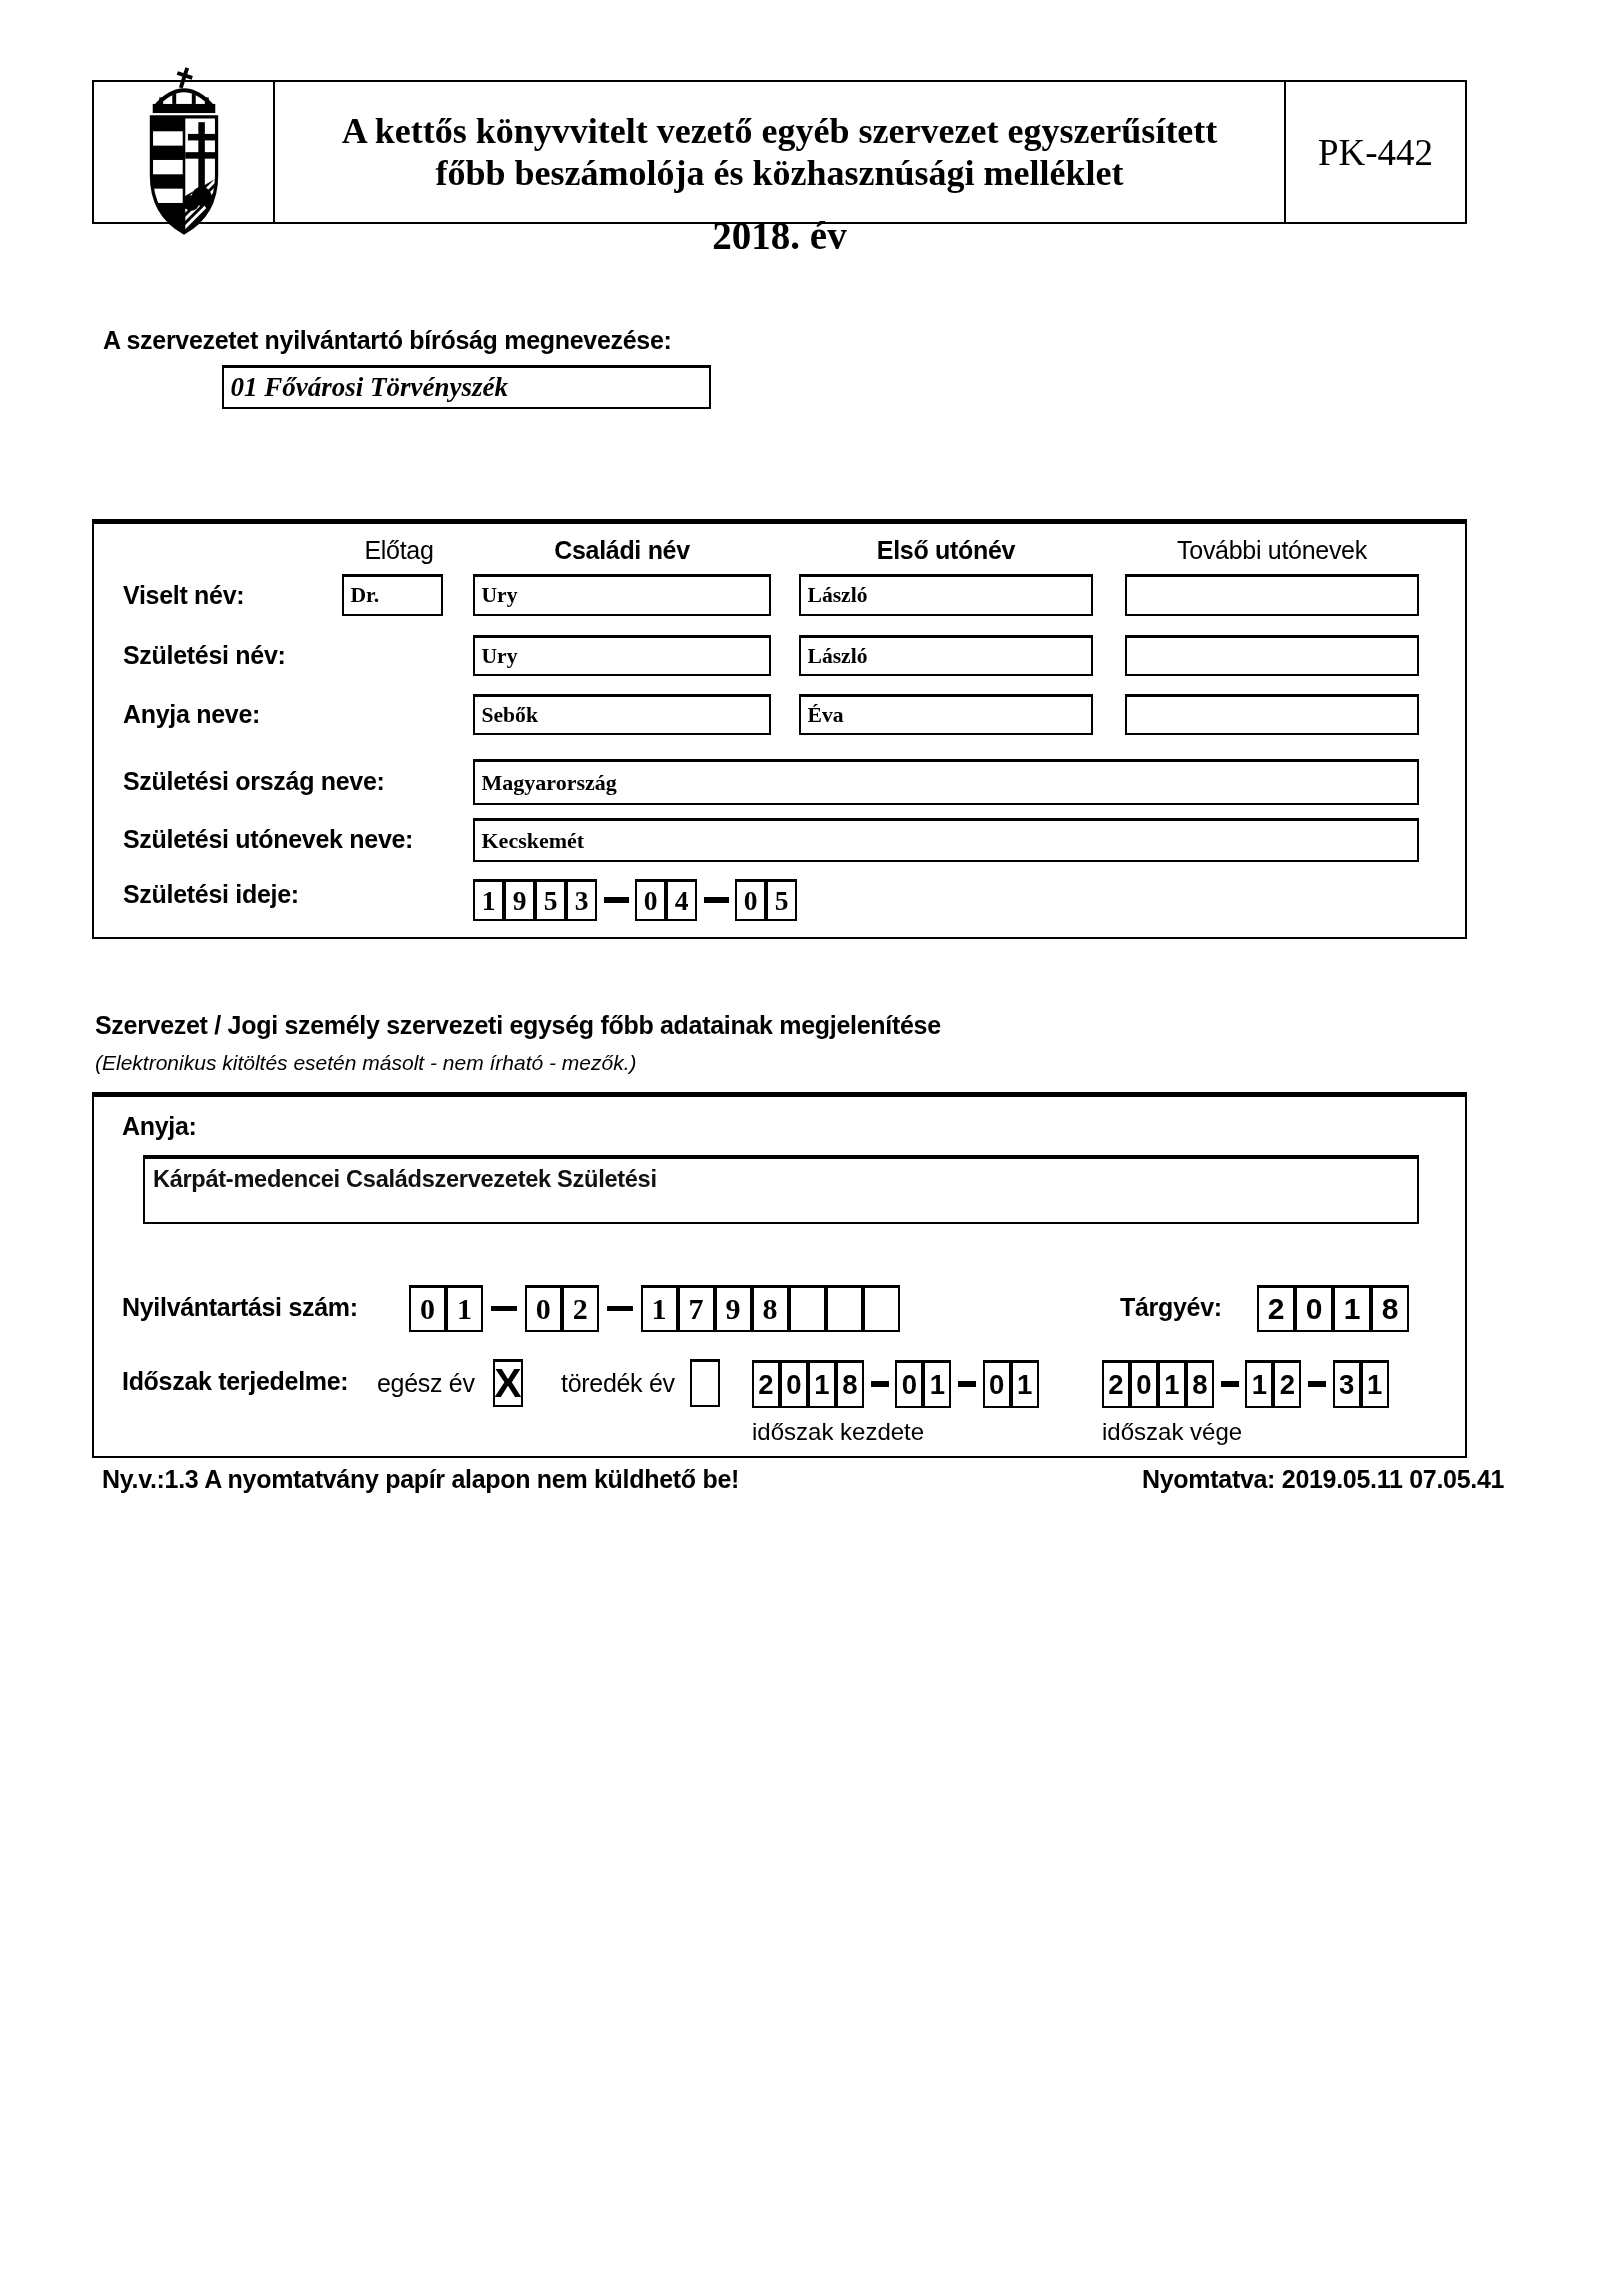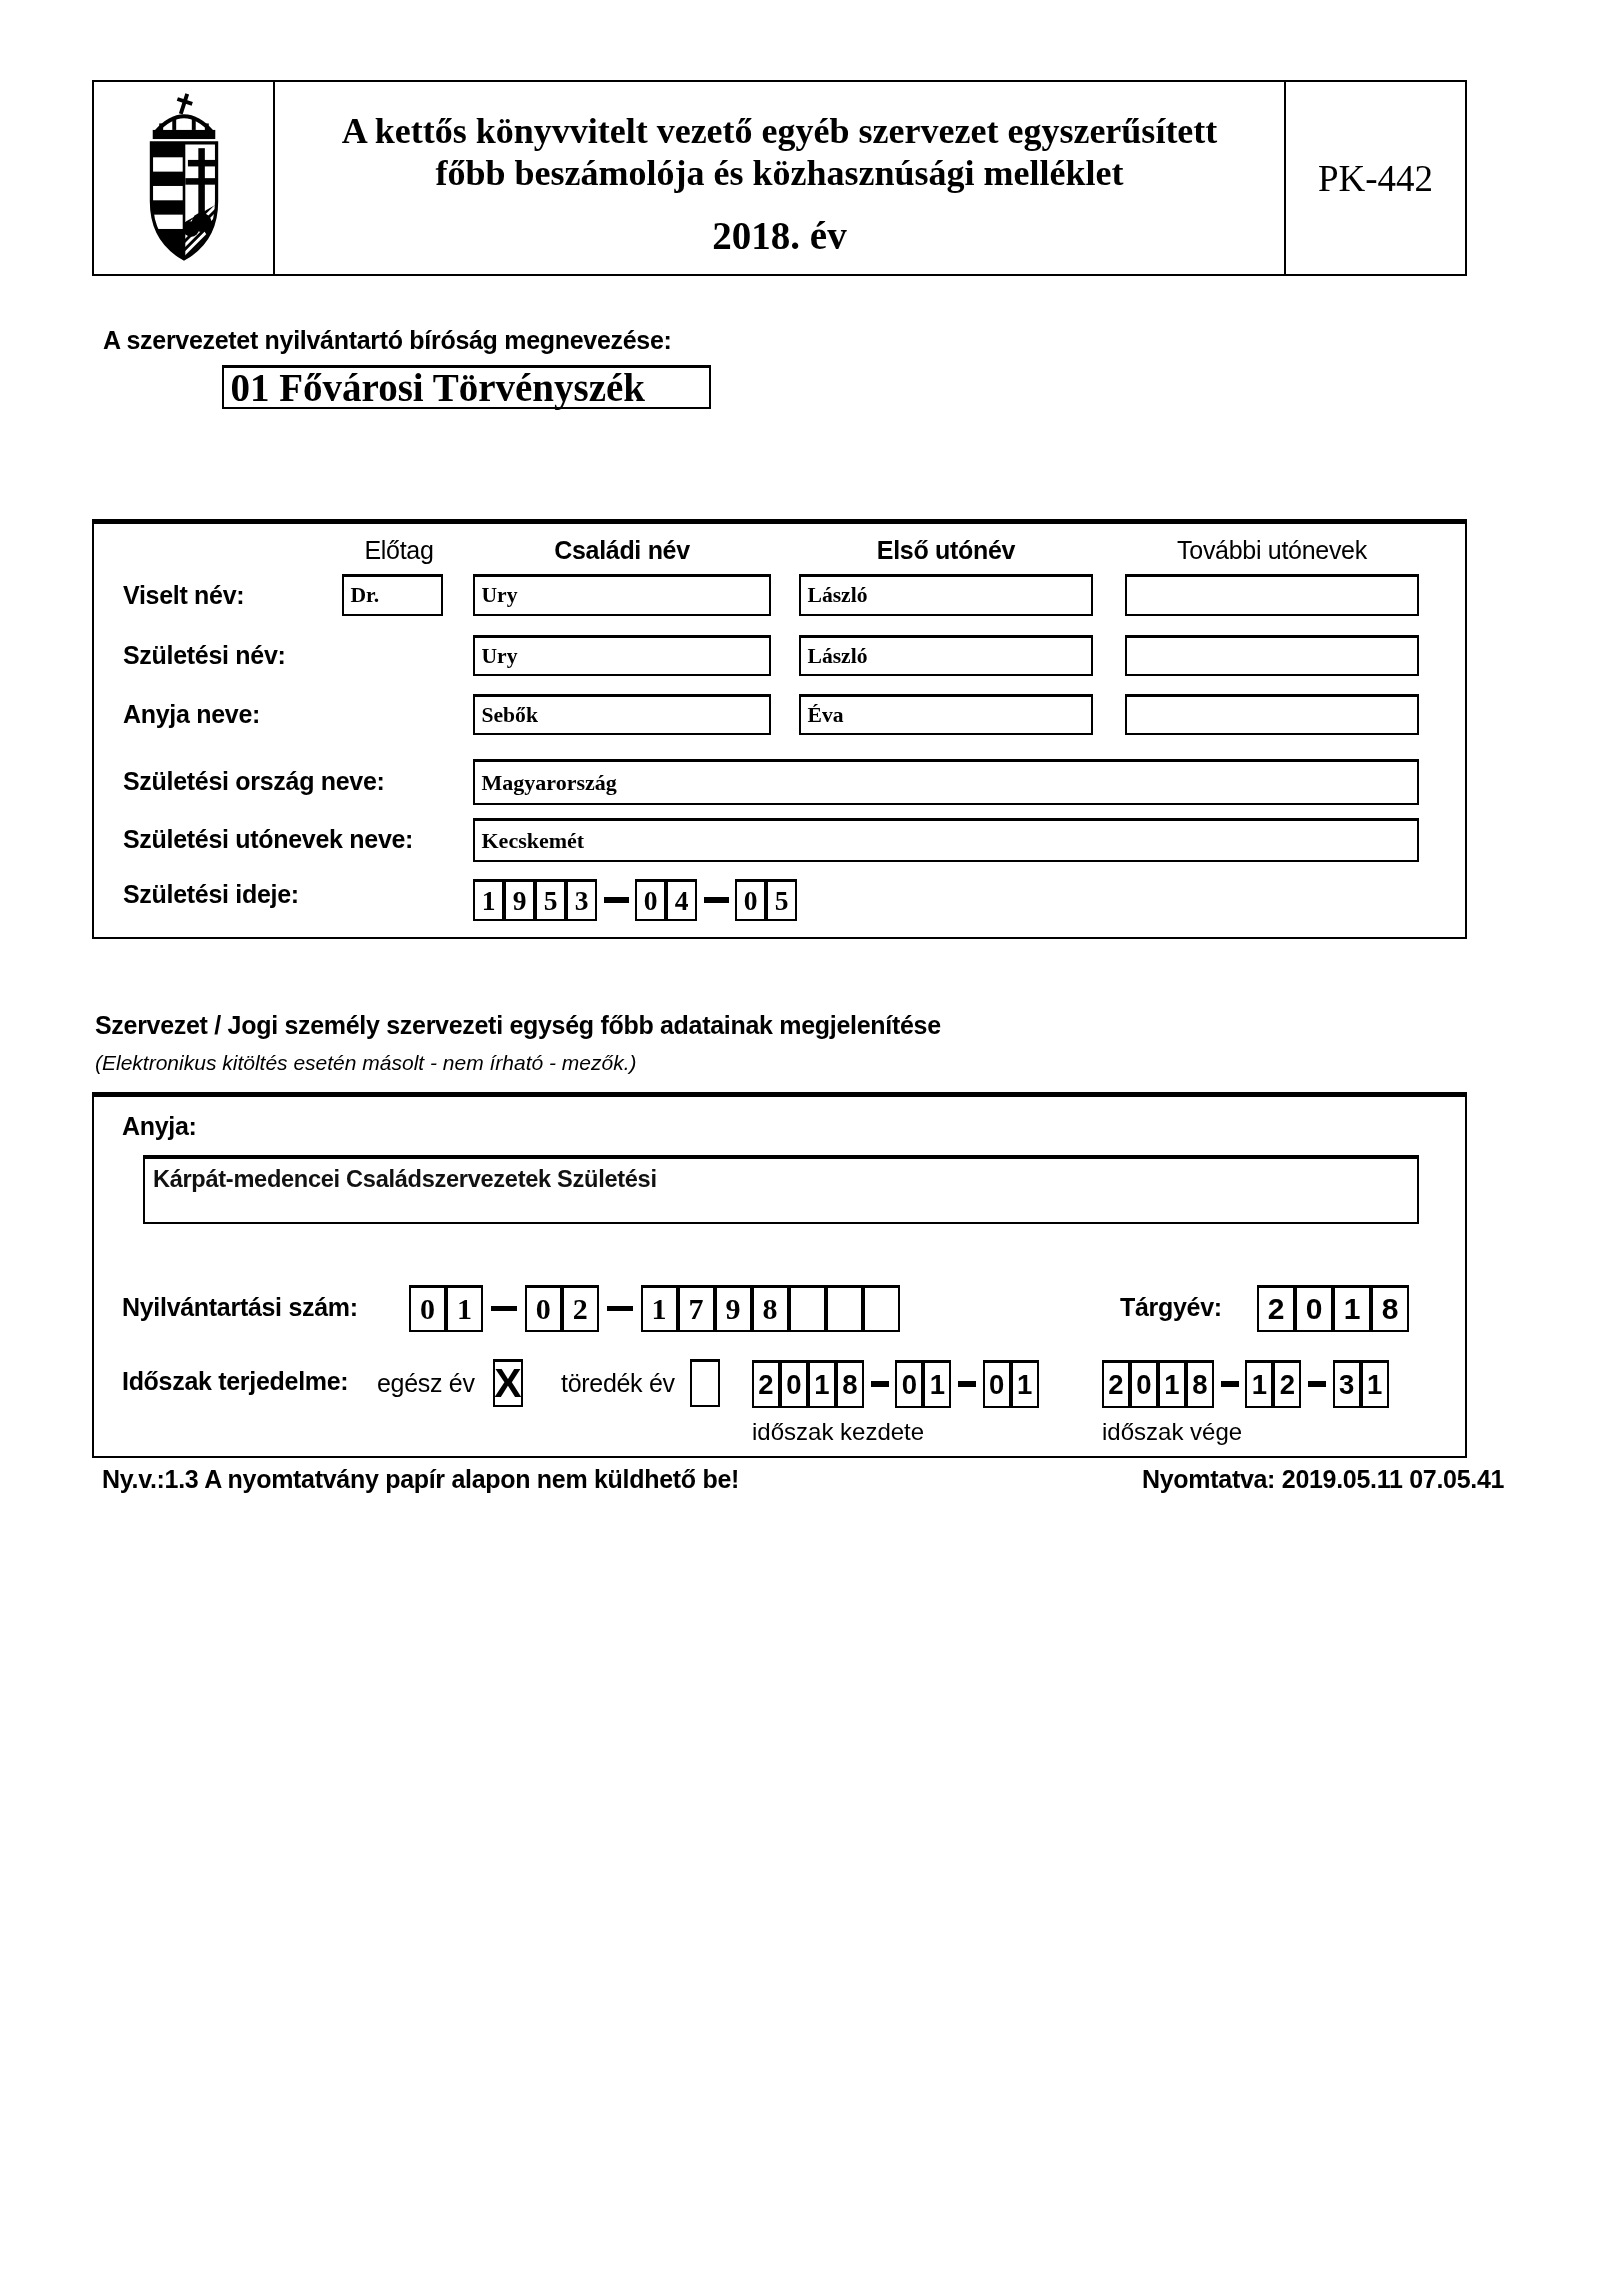--- a/index.html
+++ b/index.html
@@ -1,21 +1,21 @@
 <!DOCTYPE html>
 <html style="font-size:10.5px"><head>
 <meta charset="utf-8">
 <style>
   html,body{margin:0;padding:0;background:#fff;}
   #page{position:relative;width:1622px;height:2295px;background:#ffffff;overflow:hidden;
         font-family:"Liberation Sans",sans-serif;color:#000;}
   .abs{position:absolute;}
 
   
-  #header-box{left:92px;top:80px;width:1375px;height:196px;border:2.6px solid #000;
+  #header-box{left:92px;top:80px;width:1375px;height:144px;border:2.6px solid #000;
               display:flex;box-sizing:border-box;background:#fff;}
   .logo-cell{width:181px;border-right:2.6px solid #000;box-sizing:border-box;
              display:flex;align-items:center;justify-content:center;}
   .title-cell{flex:1;border-right:2.6px solid #000;box-sizing:border-box;text-align:center;}
   .pk-cell{width:179px;display:flex;align-items:center;justify-content:center;
            font:400 37px "Liberation Serif",serif;}
   .title-line{font:bold 36px "Liberation Serif",serif;line-height:42px;}
   .title-wrap{margin-top:27.5px;}
   .year-line{margin-top:19.6px;font:bold 39px "Liberation Serif",serif;}
 
@@ -23,21 +23,21 @@
   .lbl{font:bold 25px "Liberation Sans",sans-serif;letter-spacing:-0.3px;white-space:nowrap;}
   .lbl-plain{font:400 25px "Liberation Sans",sans-serif;letter-spacing:-0.3px;white-space:nowrap;}
   .lbl-italic{font:italic 21px "Liberation Sans",sans-serif;white-space:nowrap;}
   .caption{font:400 24px "Liberation Sans",sans-serif;text-align:left;}
 
   
   .section-box{border:2.6px solid #000;border-top-width:5.2px;box-sizing:border-box;background:#fff;}
   .val-box{background:#fff;border:2px solid #000;border-top-width:3.9px;box-sizing:border-box;
            display:flex;align-items:center;padding-left:6.5px;
            font:bold 21.6px "Liberation Serif",serif;white-space:nowrap;}
-  .val-box.big{font-size:39px;}
+  .val-box.big{font-size:27px;font-style:italic;}
   .val-box.mid{font-size:22px;}
   .name-box{background:#fff;border:2px solid #000;border-top-width:4.6px;box-sizing:border-box;
             padding:6.5px 7.9px;font:bold 23.6px "Liberation Sans",sans-serif;color:#111;
             letter-spacing:-0.3px;}
 
   
   .digit-row{display:flex;align-items:center;}
   .dbox{display:flex;align-items:center;justify-content:center;background:#fff;
         border:2px solid #000;border-top-width:3.3px;box-sizing:border-box;flex:none;}
   .dash{flex:none;background:#000;}

